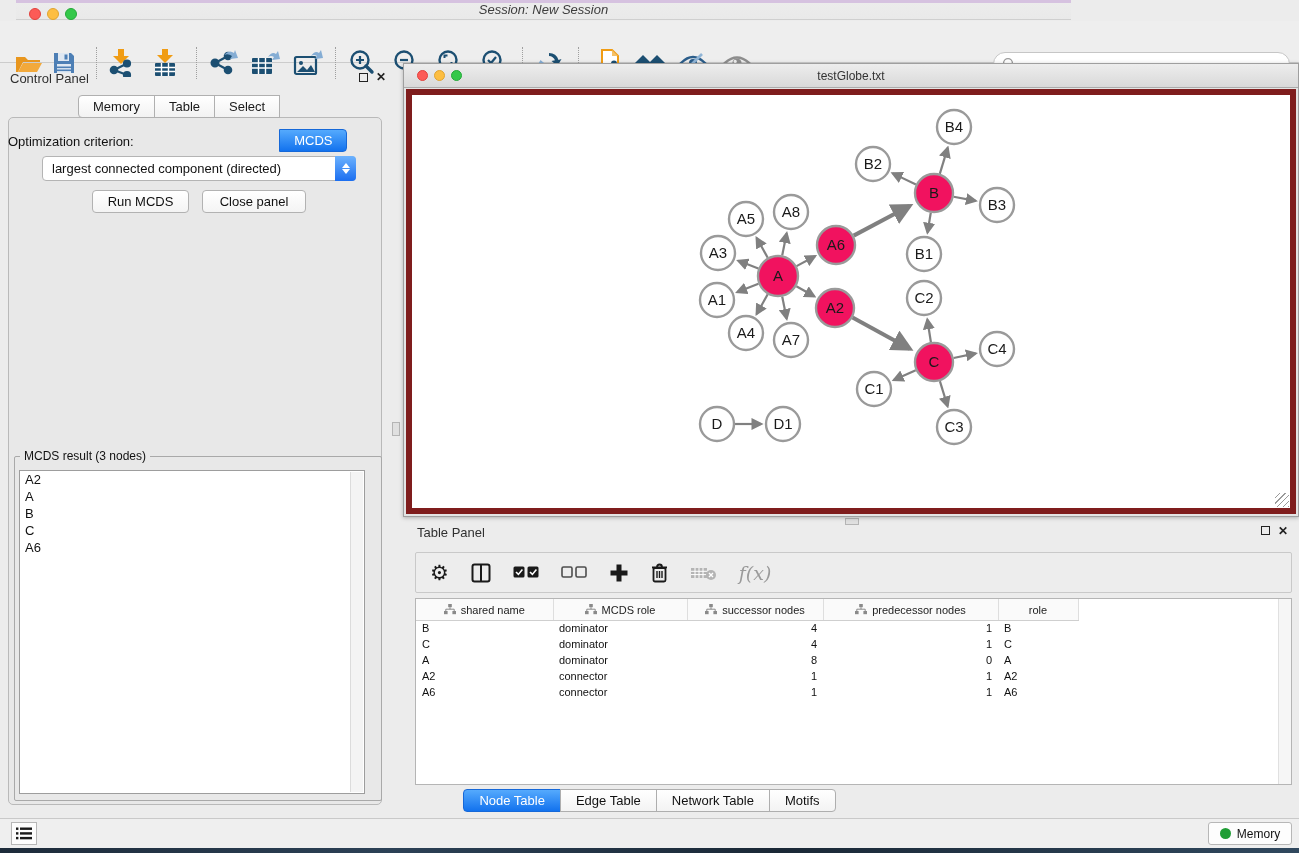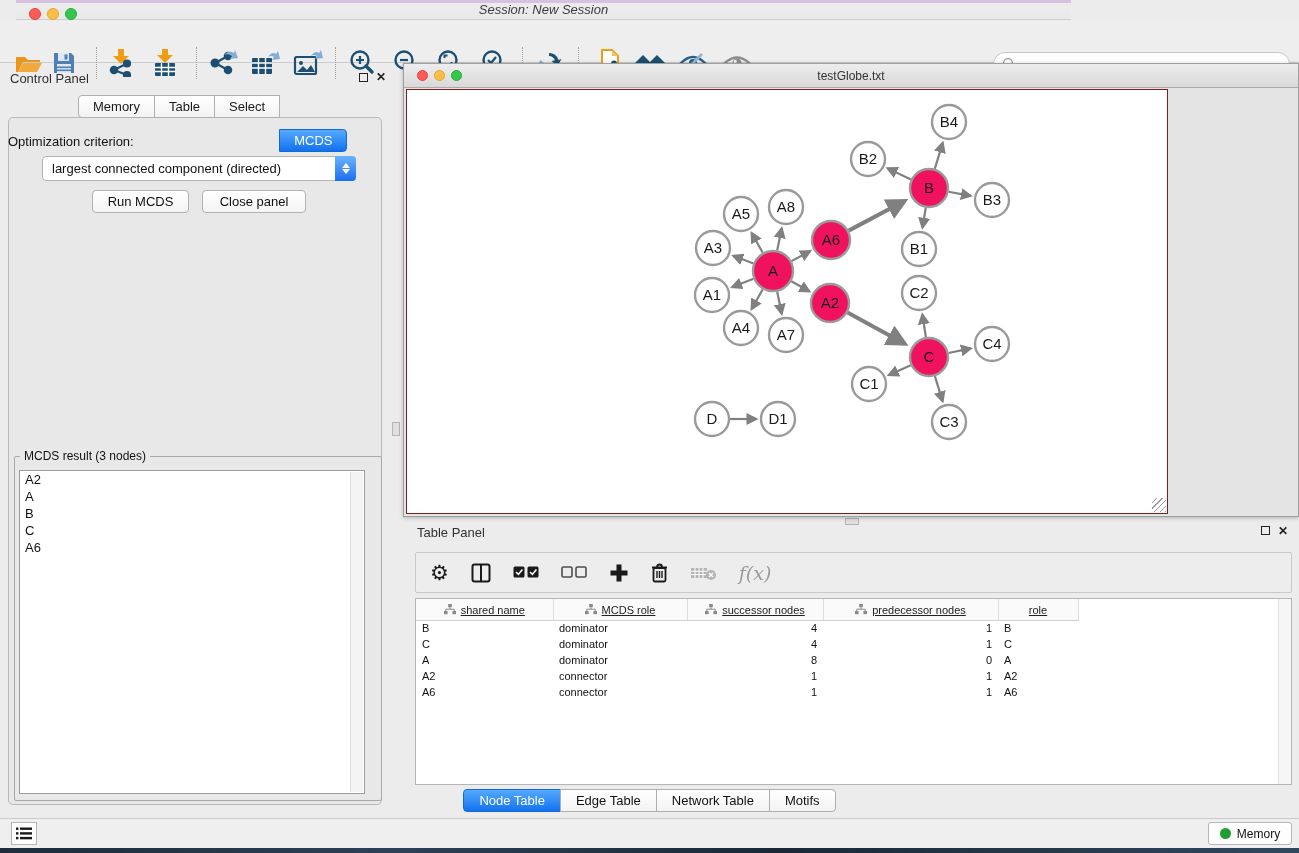--- a/index.html
+++ b/index.html
@@ -47,37 +47,37 @@
   .mcds-legend { left:20px; top:449px; background:#e8e8e8; padding:0 4px; font-size:12px; color:#111; z-index:3; }
   .mcds-list { left:19px; top:470px; width:346px; height:324px; background:#ffffff; border:1px solid #9d9d9d; }
   .mcds-scroll { right:1px; top:1px; bottom:1px; width:13px; position:absolute; background:#f4f4f4; border-left:1px solid #dcdcdc; }
   .mcds-item { font-size:13px; padding:1px 0 1px 5px; line-height:15px; color:#111; }
 
   
   .netwin { left:403px; top:63px; width:896px; height:454px; background:#e4e4e4; border:1px solid #9f9f9f; box-shadow:0 1px 4px rgba(0,0,0,.25); }
   .netwin-titlebar { left:0; top:0; width:100%; height:24px; background:linear-gradient(#ededed,#d9d9d9); border-bottom:1px solid #ababab; position:absolute; }
   .netwin-title { width:100%; text-align:center; font-size:12px; line-height:24px; color:#333; }
   .ntl { width:11px; height:11px; border-radius:50%; top:6px; position:absolute; }
-  .canvas { left:2px; top:25px; width:762px; height:425px; position:absolute; background:#ffffff; border:1px solid #7f1d1d; }
+  .canvas { left:2px; top:25px; width:890px; height:425px; position:absolute; background:#ffffff; border:6px solid #7f1d1d; }
   .grip { position:absolute; right:1px; bottom:1px; width:14px; height:14px;
     background:repeating-linear-gradient(135deg, transparent 0 3px, #9a9a9a 3px 4px); }
 
   
   .vgrip { left:392px; top:422px; width:8px; height:14px; background:#e0e0e0; border:1px solid #b5b5b5; }
   .hgrip { left:845px; top:518px; width:14px; height:7px; background:#e0e0e0; border:1px solid #b5b5b5; }
 
   
   .tp-title { left:417px; top:525px; font-size:13px; color:#303030; }
   .tp-toolbar { left:415px; top:552px; width:877px; height:41px; background:#ededed; border:1px solid #c9c9c9; border-radius:2px; display:flex; align-items:center; gap:22px; padding-left:14px; }
   .tpicon { display:flex; align-items:center; justify-content:center; height:26px; }
   .fx { font-family:"DejaVu Serif", serif; font-style:italic; font-size:19px; color:#9a9a9a; }
   .table-wrap { left:415px; top:598px; width:877px; height:187px; background:#ffffff; border:1px solid #b5b5b5; overflow:hidden; }
   table.nodetable { border-collapse:collapse; font-size:11px; width:100%; table-layout:fixed; }
   table.nodetable th { background:#fafafa; border-bottom:1px solid #cfcfcf; border-right:1px solid #dedede; font-weight:normal; height:21px; color:#222; position:relative; }
-  table.nodetable th .hlbl { display:inline-block; vertical-align:middle;text-decoration:underline; }
+  table.nodetable th .hlbl { display:inline-block; vertical-align:middle; }
   table.nodetable td { height:16px; padding:0 6px; color:#111; white-space:nowrap; overflow:hidden; }
   td.num { text-align:right; padding-right:10px; }
   .tbl-vscroll { left:1278px; top:599px; width:13px; height:185px; background:#f6f6f6; border-left:1px solid #e0e0e0; }
   .tp-tabs { left:0; top:789px; width:1299px; display:flex; justify-content:center; }
   .tp-tab { height:23px; padding:0 15px; background:linear-gradient(#ffffff,#f3f3f3); border:1px solid #aeaeae; margin-left:-1px; font-size:13px; line-height:21px; color:#111; }
   .tp-tab.first { border-radius:4px 0 0 4px; margin-left:0; }
   .tp-tab.last { border-radius:0 4px 4px 0; }
   .tp-tab.active { background:linear-gradient(#55aafd,#1272ee); border-color:#1668d8; color:#ffffff; }
 
   

